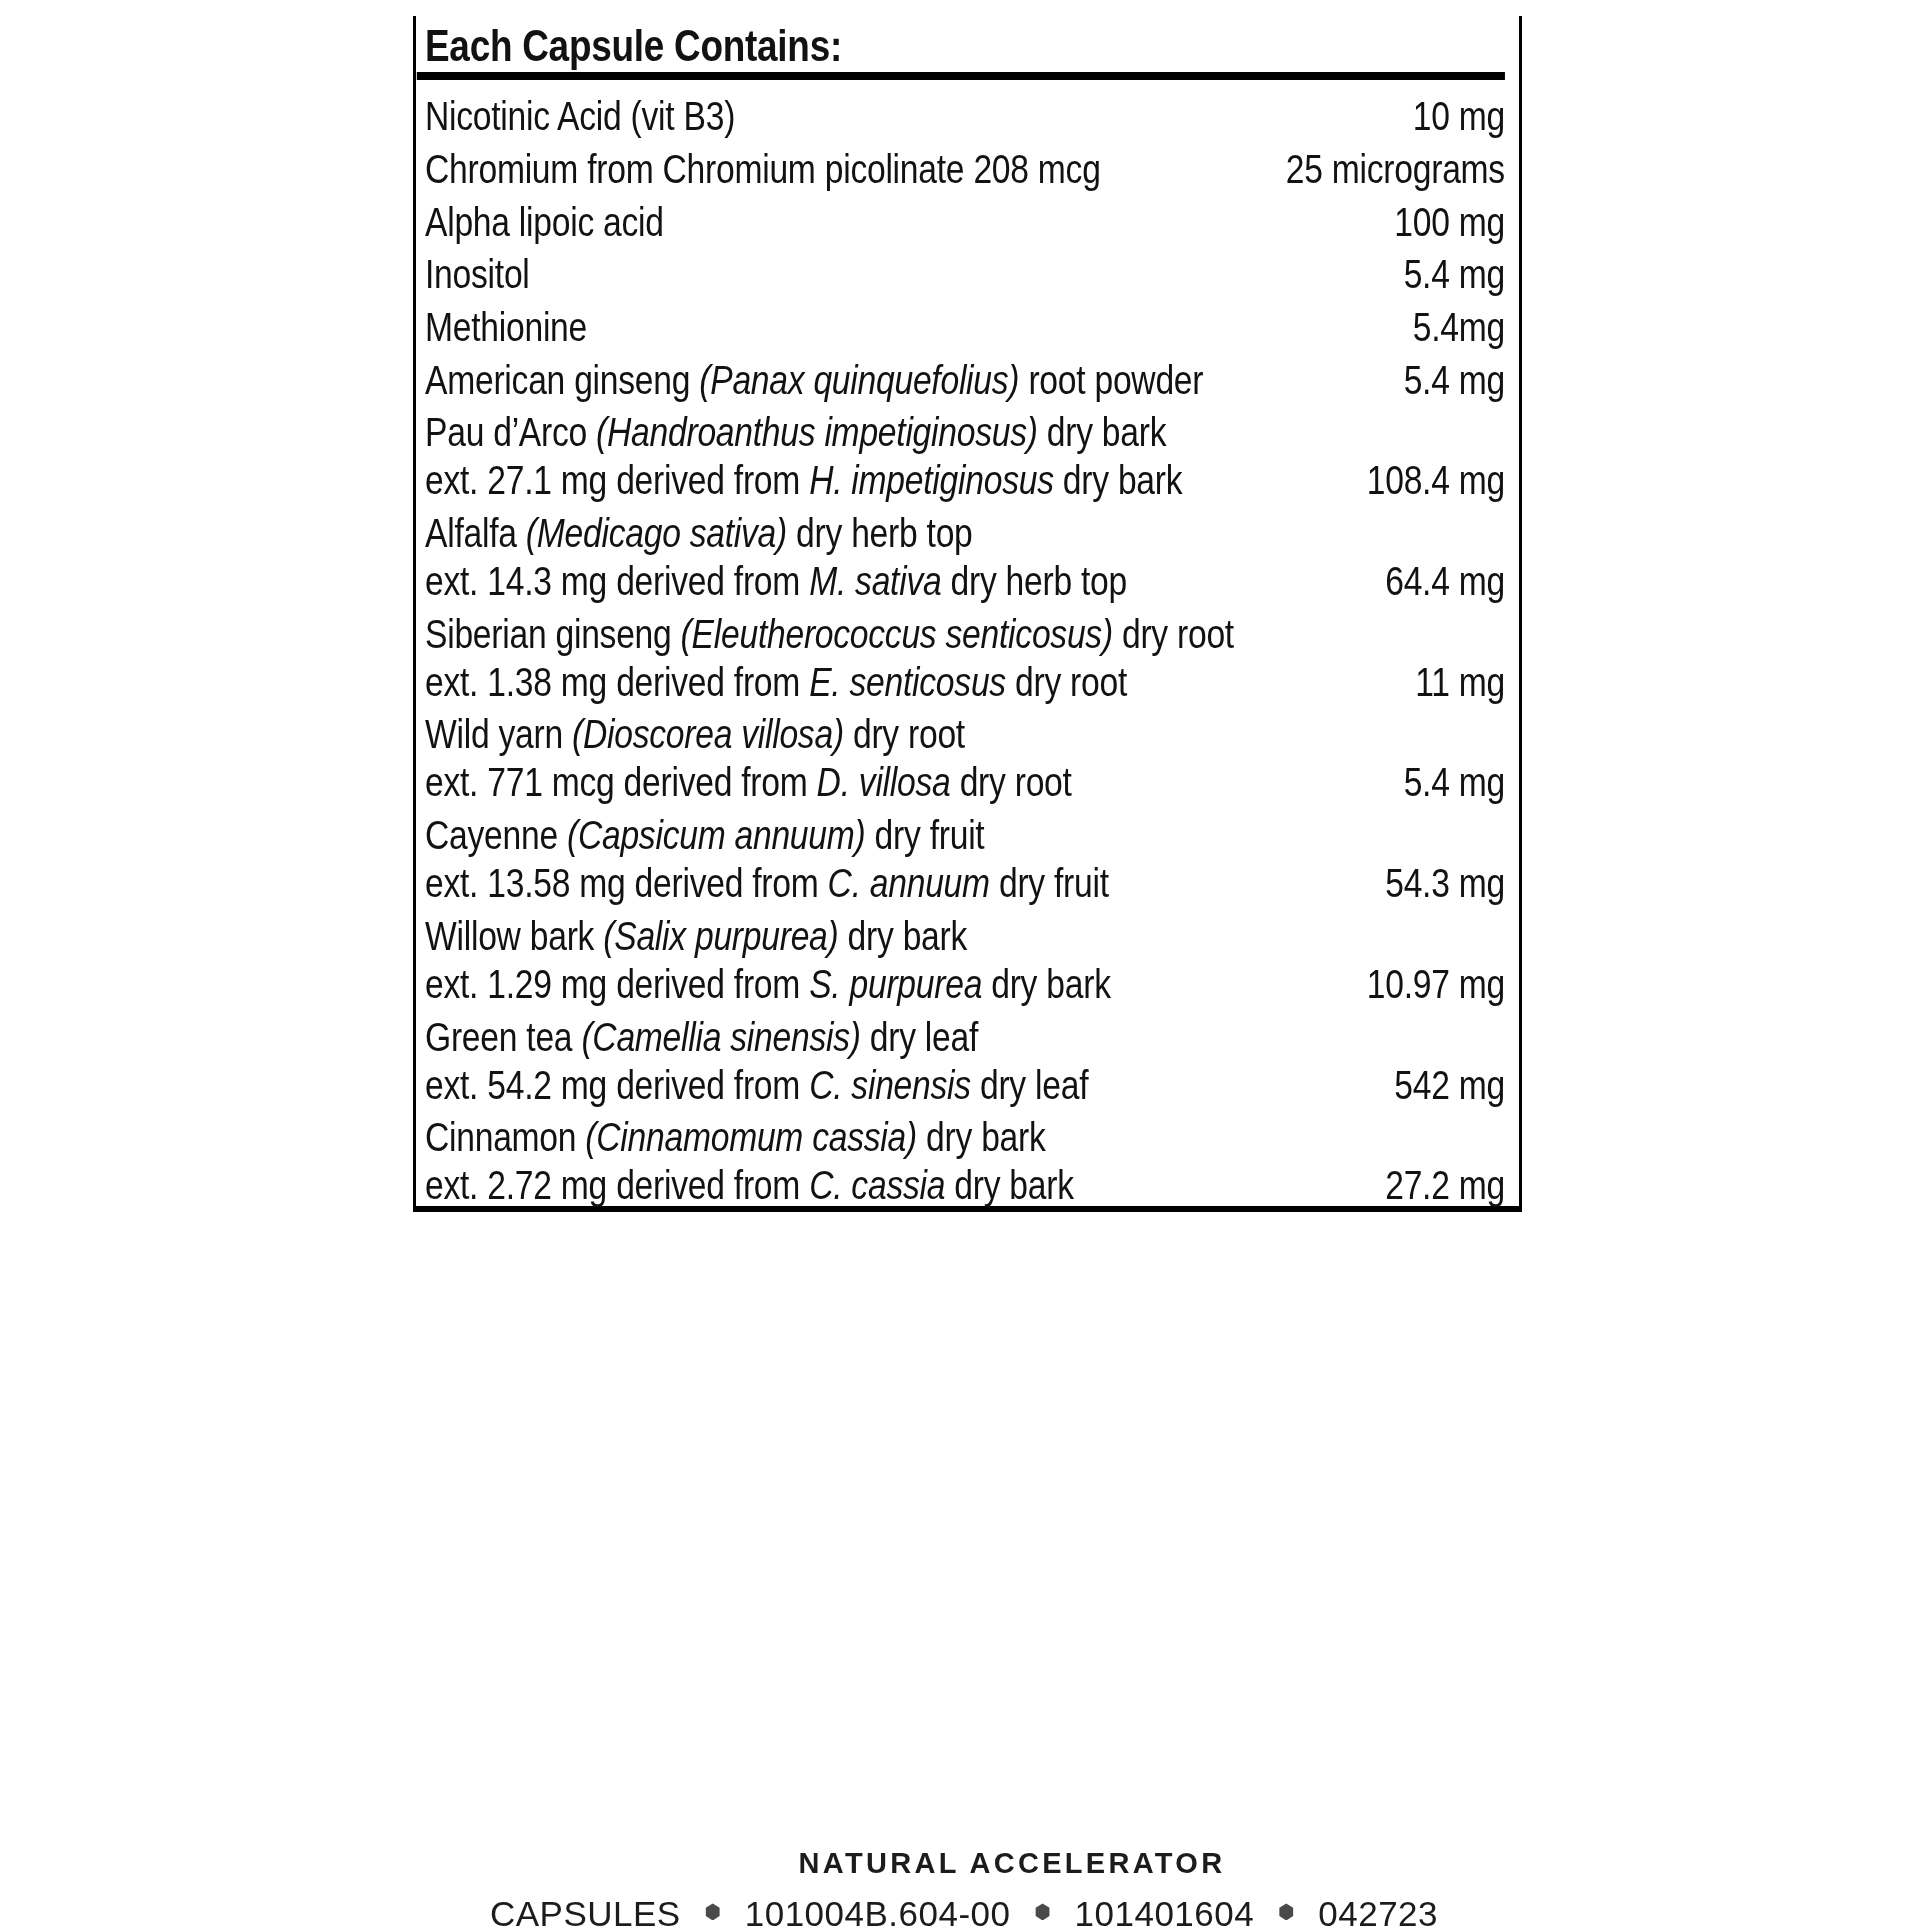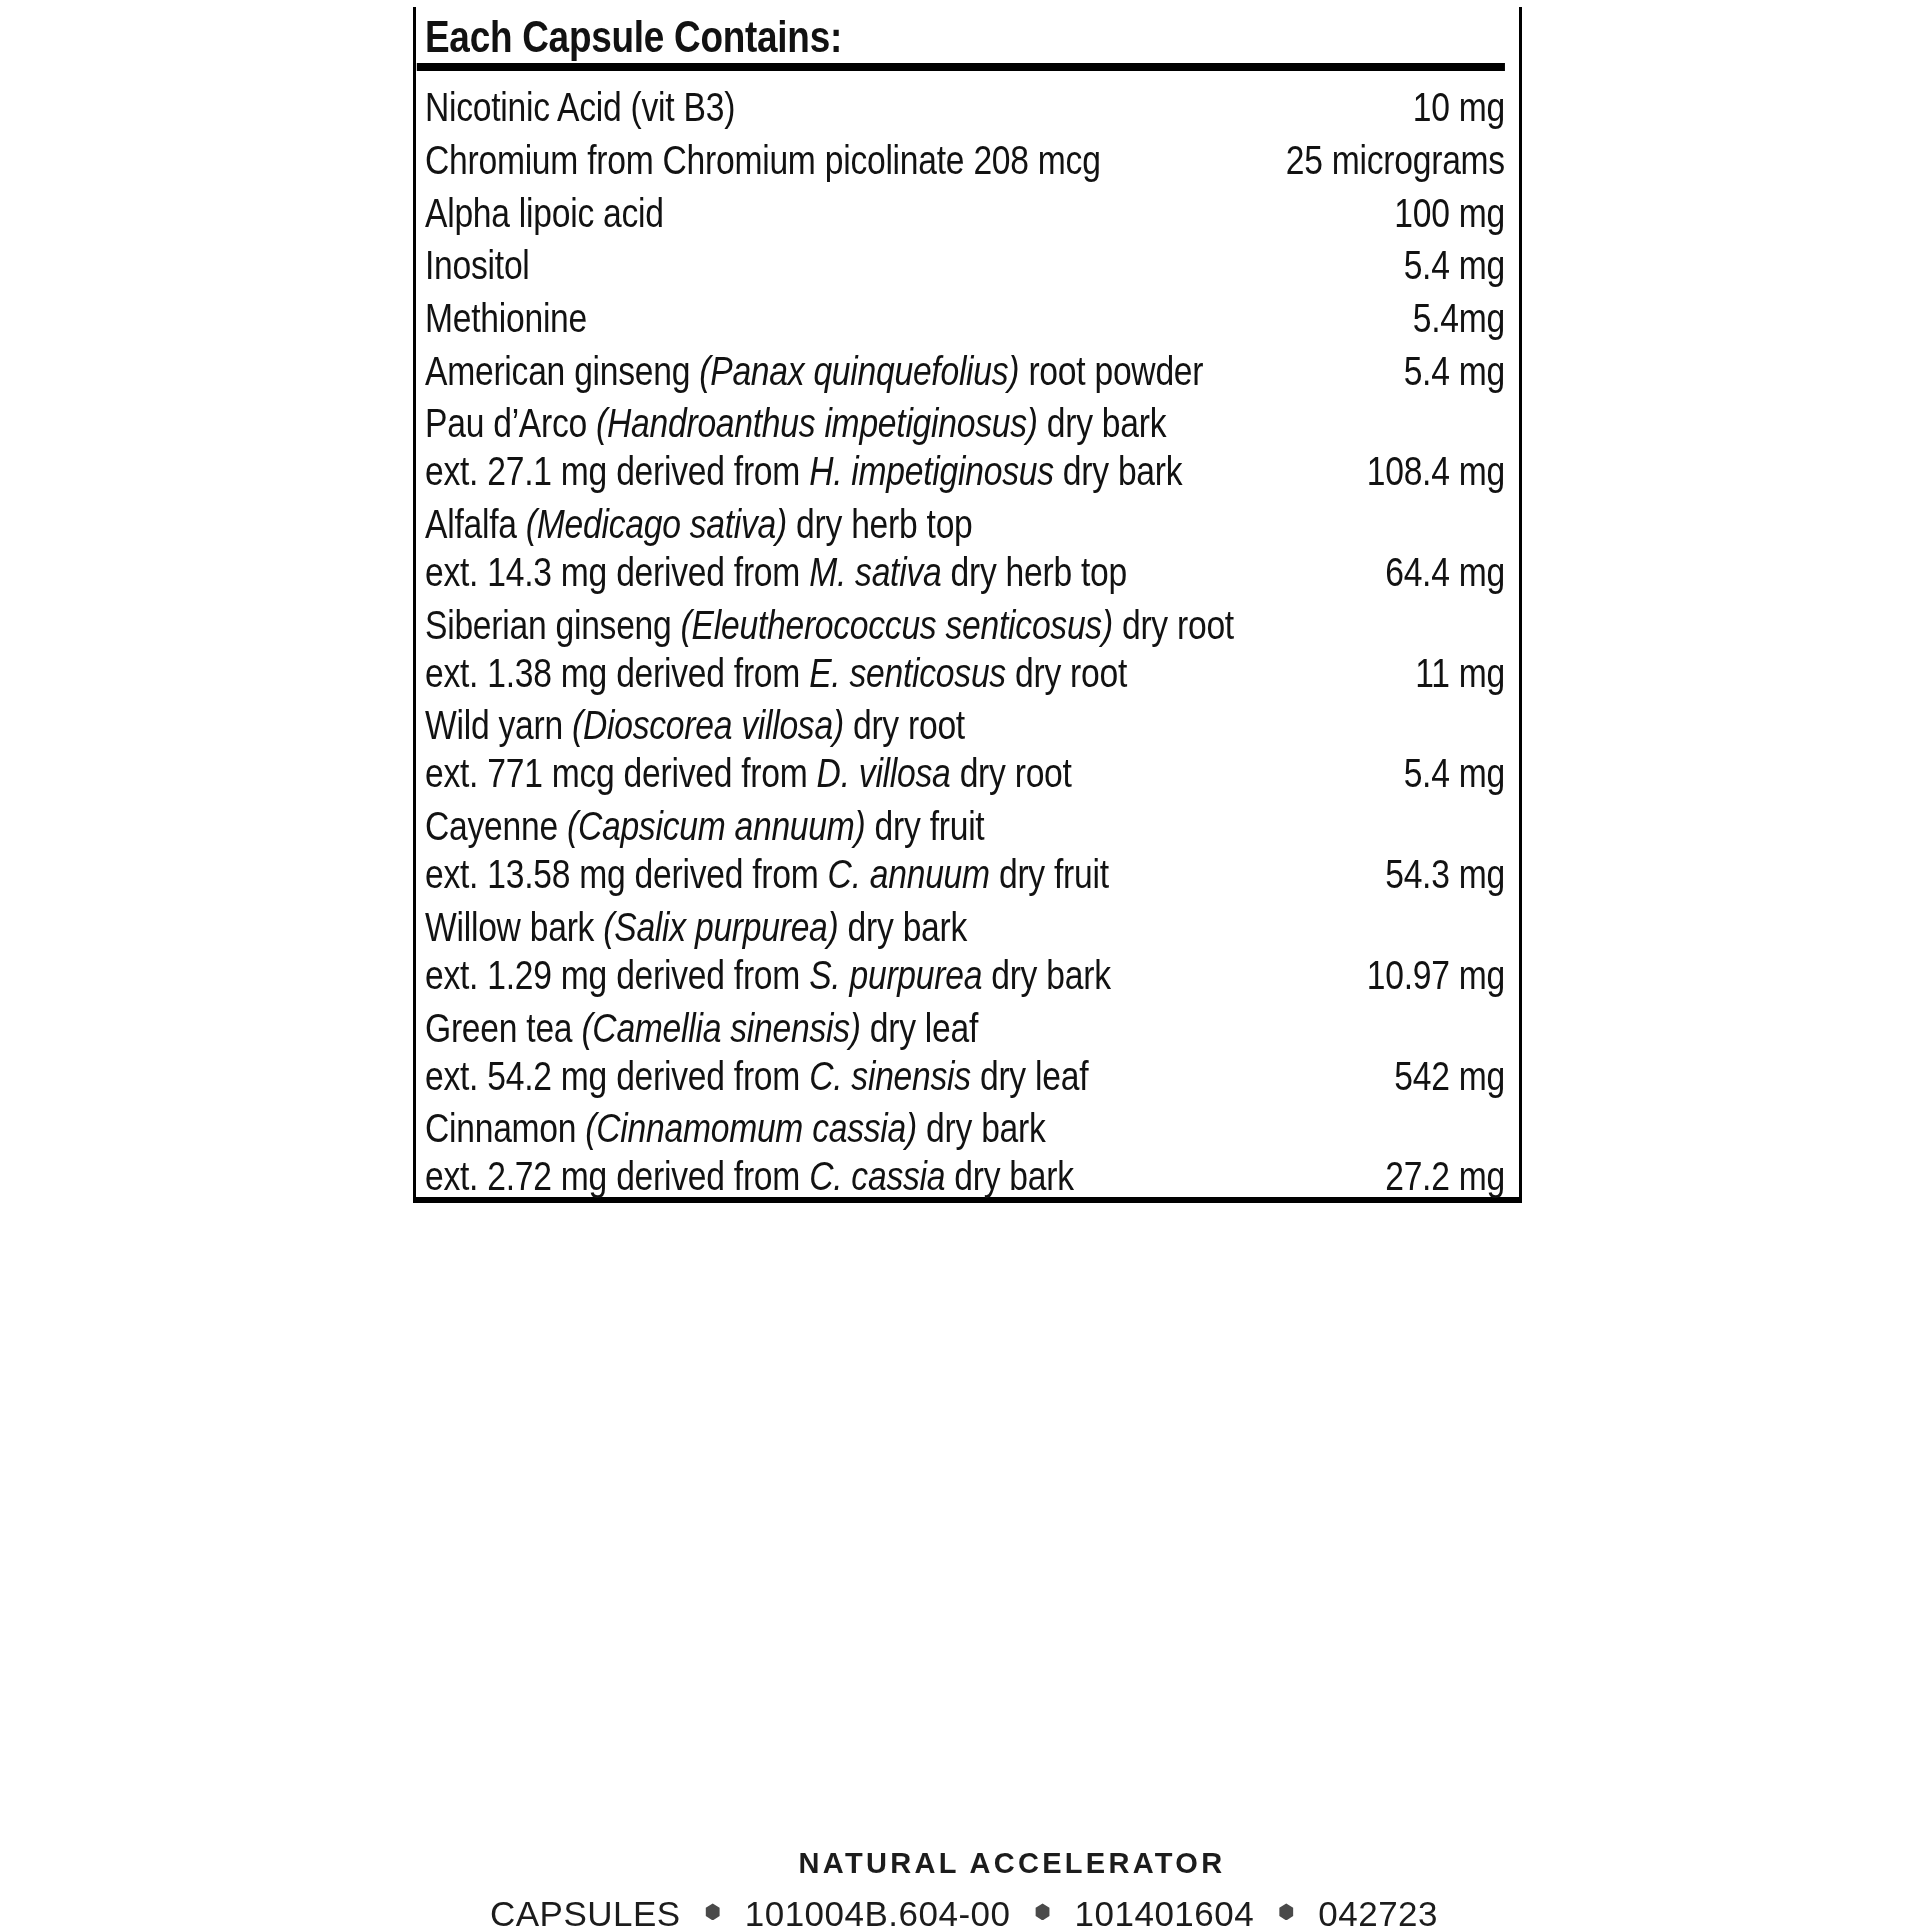--- a/index.html
+++ b/index.html
@@ -10,21 +10,21 @@
     background: #ffffff;
     font-family: "Liberation Sans", sans-serif;
     color: #121212;
     overflow: hidden;
   }
 
   
   .panel {
     position: absolute;
     left: 413px;
-    top: 7px;
+    top: 16px;
     width: 1109px;
     height: 1196px;
     box-sizing: border-box;
     border-left: 3.8px solid #000;
     border-right: 3.8px solid #000;
     border-bottom: 6.6px solid #000;
     background: #fff;
   }
   
   .panel-inner {

